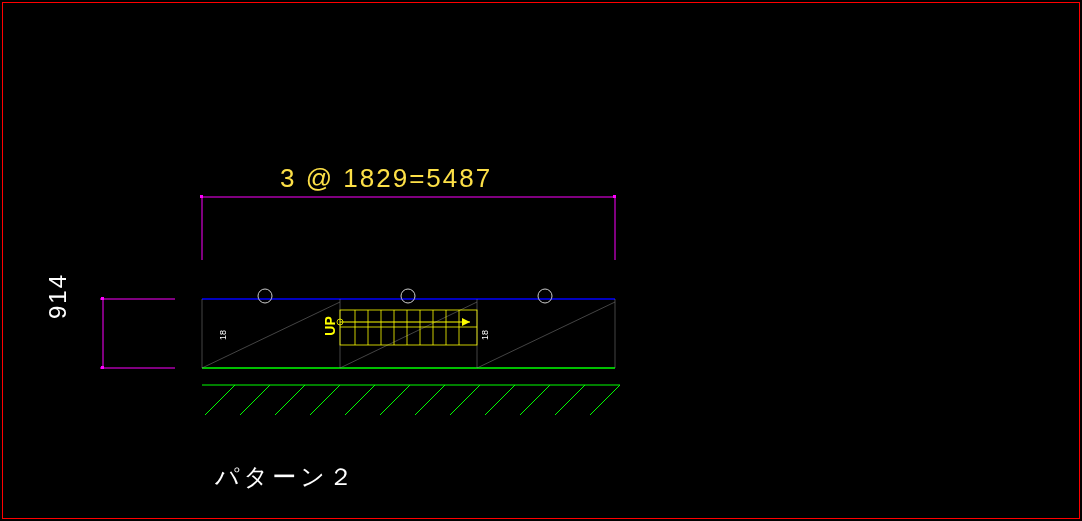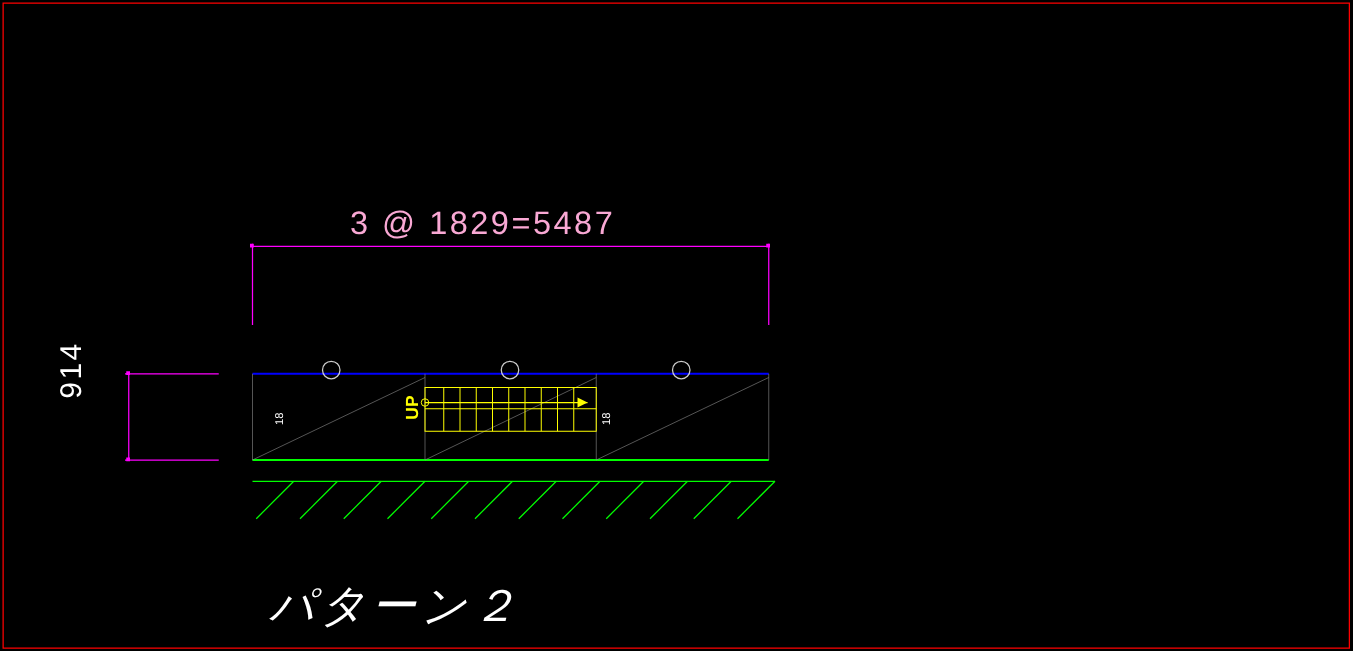--- a/index.html
+++ b/index.html
@@ -21,42 +21,41 @@
     }
     svg {
       position: absolute;
       top: 0;
       left: 0;
     }
     .dim-text-top {
       position: absolute;
       top: 163px;
       left: 280px;
-      color: #f9a8d4;
+      color: #fde047;
       font-size: 26px;
       letter-spacing: 2px;
     }
     .dim-text-left {
       position: absolute;
       top: 305px;
       left: 58px;
       color: #fff;
       font-size: 24px;
       transform: rotate(-90deg);
       transform-origin: left center;
       letter-spacing: 2px;
     }
     .title-text {
       position: absolute;
       top: 461px;
       left: 215px;
       color: #fff;
-      font-size: 36px;
+      font-size: 24px;
       letter-spacing: 4px;
-      font-style: italic;
     }
     .marker {
       position: absolute;
       width: 3px;
       height: 3px;
       background: #ff00ff;
     }
     .small-18 {
       position: absolute;
       color: #fff;

